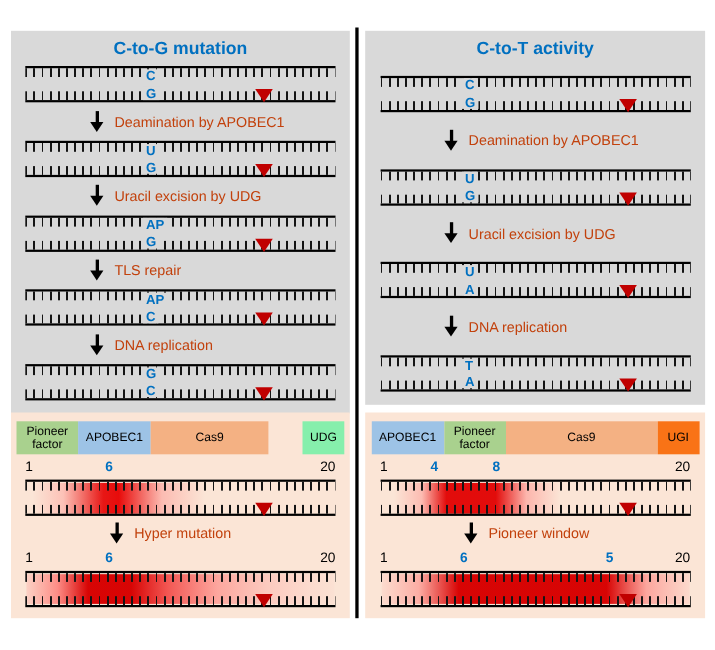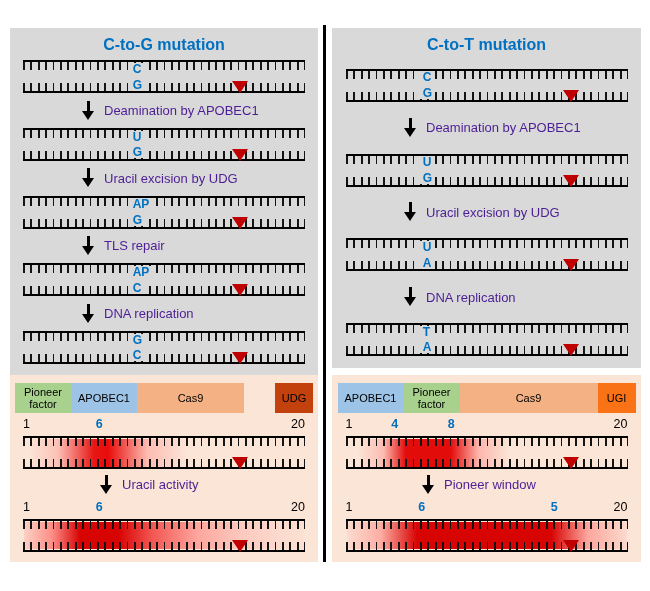--- a/index.html
+++ b/index.html
@@ -35,21 +35,21 @@
   .col-right .red-arrow { left:80%; }
 
   .step { display:flex; align-items:center; gap:9px; align-self:flex-start;
           margin-left:72px; height:22px; flex:none; }
   .orange .step { margin-left:88px; }
   .dn { position:relative; width:13px; height:20px; flex:none; }
   .dn::before { content:""; position:absolute; left:5px; top:0; width:3.2px; height:12px; background:#000; }
   .dn::after  { content:""; position:absolute; left:0.2px; top:10px; width:0; height:0;
                 border-left:6.4px solid transparent; border-right:6.4px solid transparent;
                 border-top:9px solid #000; }
-  .step-label { color:#4c1d95; font-size:13px; white-space:nowrap; }
+  .step-label { color:#c2410c; font-size:13px; white-space:nowrap; }
 
   .construct { display:flex; width:298px; height:30px; flex:none; }
   .dom { display:flex; align-items:center; justify-content:center; text-align:center;
          font-size:11px; line-height:12px; color:#000; height:100%; flex:none; }
   .dom.w-pf { width:56px; }
   .dom.w-ab { width:66px; }
   .dom.w-sm { width:38px; }
   .dom.grow { flex:1; }
 
   .scale { position:relative; width:282px; height:15px; flex:none; font-size:12.5px; color:#000; }
@@ -142,21 +142,21 @@
     <div class="ladder">
       <div class="strand stop"></div>
       <div class="strand sbot"></div>
       <span class="base bt">G</span>
       <span class="base bb">C</span>
       <span class="red-arrow"></span>
     </div>
   </div>
 
   <div class="panel gray col-right" id="gray-right">
-    <div class="title">C-to-T mutation</div>
+    <div class="title">C-to-T activity</div>
 
     <div class="ladder">
       <div class="strand stop"></div>
       <div class="strand sbot"></div>
       <span class="base bt">C</span>
       <span class="base bb">G</span>
       <span class="red-arrow"></span>
     </div>
 
     <div class="step">
@@ -197,39 +197,39 @@
       <span class="base bb">A</span>
       <span class="red-arrow"></span>
     </div>
   </div>
 
   <div class="panel orange col-left" id="orange-left">
     <div class="construct">
       <div class="dom w-pf" style="background: rgb(169, 209, 142);">Pioneer factor</div>
       <div class="dom w-ab" style="background: rgb(157, 195, 230);">APOBEC1</div>
       <div class="dom grow" style="background: rgb(244, 177, 131);">Cas9</div>
-      <div class="dom w-sm" style="background: #c2410c; margin-left: 31px;">UDG</div>
+      <div class="dom w-sm" style="background: #86efac; margin-left: 31px;">UDG</div>
     </div>
 
     <div class="scale">
       <span class="snum sl">1</span>
       <span class="smark pos-27">6</span>
       <span class="snum sr">20</span>
     </div>
 
     <div class="ladder">
       <div class="glow glow-l1"></div>
       <div class="strand stop"></div>
       <div class="strand sbot"></div>
       <span class="red-arrow"></span>
     </div>
 
     <div class="step">
       <span class="dn"></span>
-      <span class="step-label">Uracil activity</span>
+      <span class="step-label">Hyper mutation</span>
     </div>
 
     <div class="scale">
       <span class="snum sl">1</span>
       <span class="smark pos-27">6</span>
       <span class="snum sr">20</span>
     </div>
 
     <div class="ladder">
       <div class="glow glow-l2"></div>

